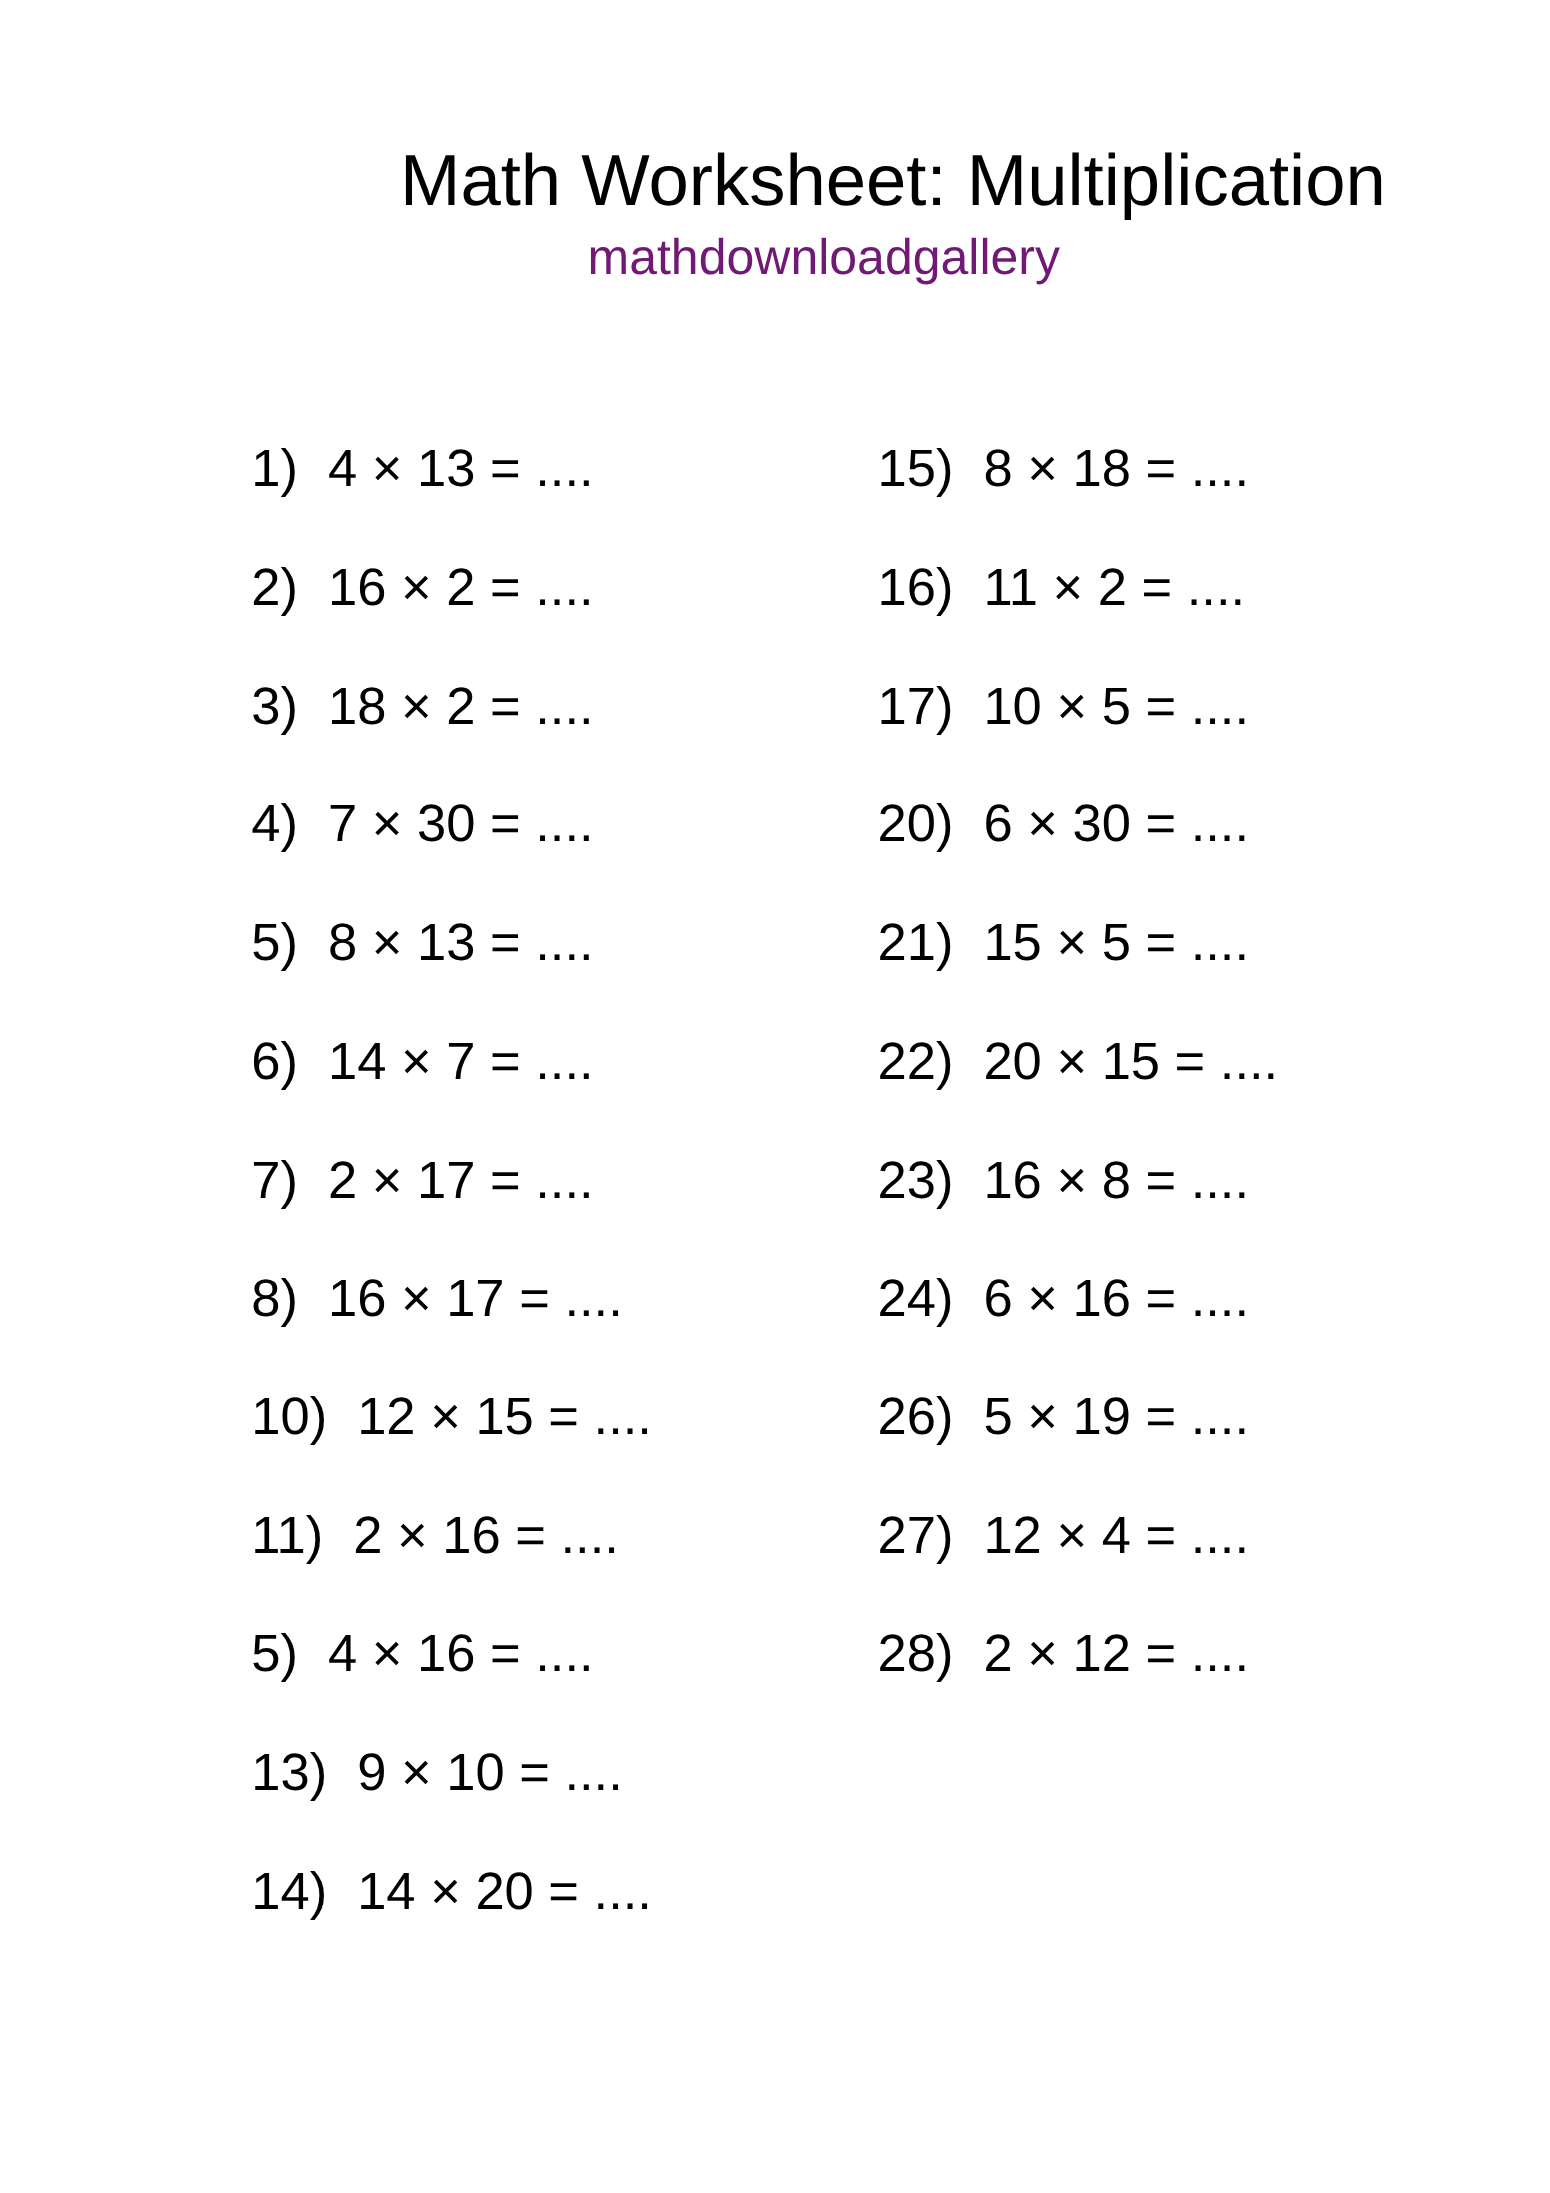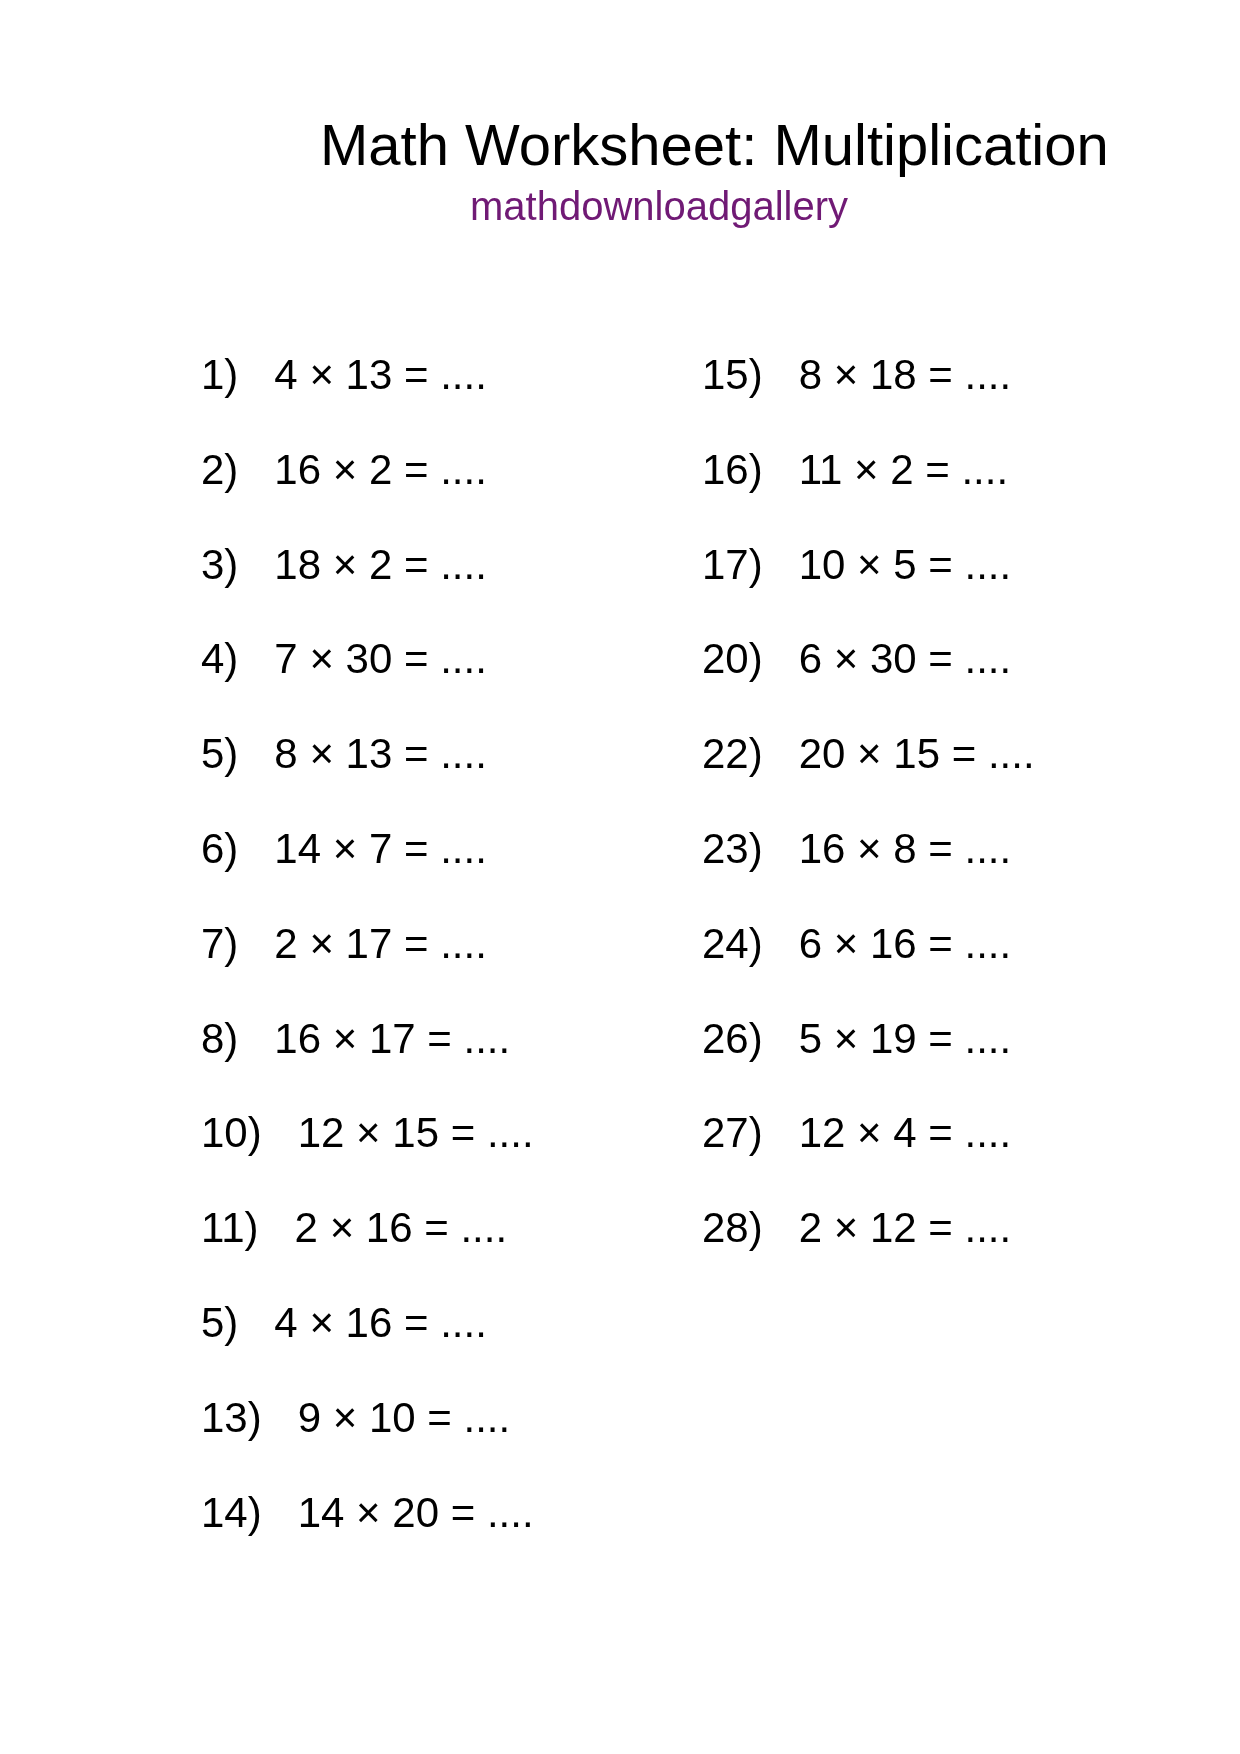--- a/index.html
+++ b/index.html
@@ -8,21 +8,21 @@
     .title { position: absolute; left: 320px; top: 98px; font-size: 58px; line-height: 70px;
              white-space: nowrap; color: #000; margin-top: 12px; }
     .subtitle { position: absolute; left: 470px; top: 182px; font-size: 40px; line-height: 48px;
                 white-space: nowrap; color: #701a75; }
     .col { position: absolute; top: 350px; }
     .col.left { left: 201px; }
     .col.right { left: 702px; }
     .problem { height: 94.8px; font-size: 42px; line-height: 50px; white-space: nowrap; }
     .num { display: inline-block; }
     .num::after { content: ")"; }
-    .expr { margin-left: 36px; }
+    .expr { margin-left: 24px; }
   </style>
 </head>
 <body>
 
 <div class="title">Math Worksheet: Multiplication</div>
 <div class="subtitle">mathdownloadgallery</div>
 
 <div class="col left">
   <div class="problem"><span class="num">1</span><span class="expr">4 × 13 = ....</span></div>
   <div class="problem"><span class="num">2</span><span class="expr">16 × 2 = ....</span></div>
@@ -37,19 +37,20 @@
   <div class="problem"><span class="num">5</span><span class="expr">4 × 16 = ....</span></div>
   <div class="problem"><span class="num">13</span><span class="expr">9 × 10 = ....</span></div>
   <div class="problem"><span class="num">14</span><span class="expr">14 × 20 = ....</span></div>
 </div>
 
 <div class="col right">
   <div class="problem"><span class="num">15</span><span class="expr">8 × 18 = ....</span></div>
   <div class="problem"><span class="num">16</span><span class="expr">11 × 2 = ....</span></div>
   <div class="problem"><span class="num">17</span><span class="expr">10 × 5 = ....</span></div>
   <div class="problem"><span class="num">20</span><span class="expr">6 × 30 = ....</span></div>
+  <div class="problem"><span class="num">21</span><span class="expr">15 × 5 = ....</span></div>
   <div class="problem"><span class="num">22</span><span class="expr">20 × 15 = ....</span></div>
   <div class="problem"><span class="num">23</span><span class="expr">16 × 8 = ....</span></div>
   <div class="problem"><span class="num">24</span><span class="expr">6 × 16 = ....</span></div>
   <div class="problem"><span class="num">26</span><span class="expr">5 × 19 = ....</span></div>
   <div class="problem"><span class="num">27</span><span class="expr">12 × 4 = ....</span></div>
   <div class="problem"><span class="num">28</span><span class="expr">2 × 12 = ....</span></div>
 </div>
 
 </body></html>

